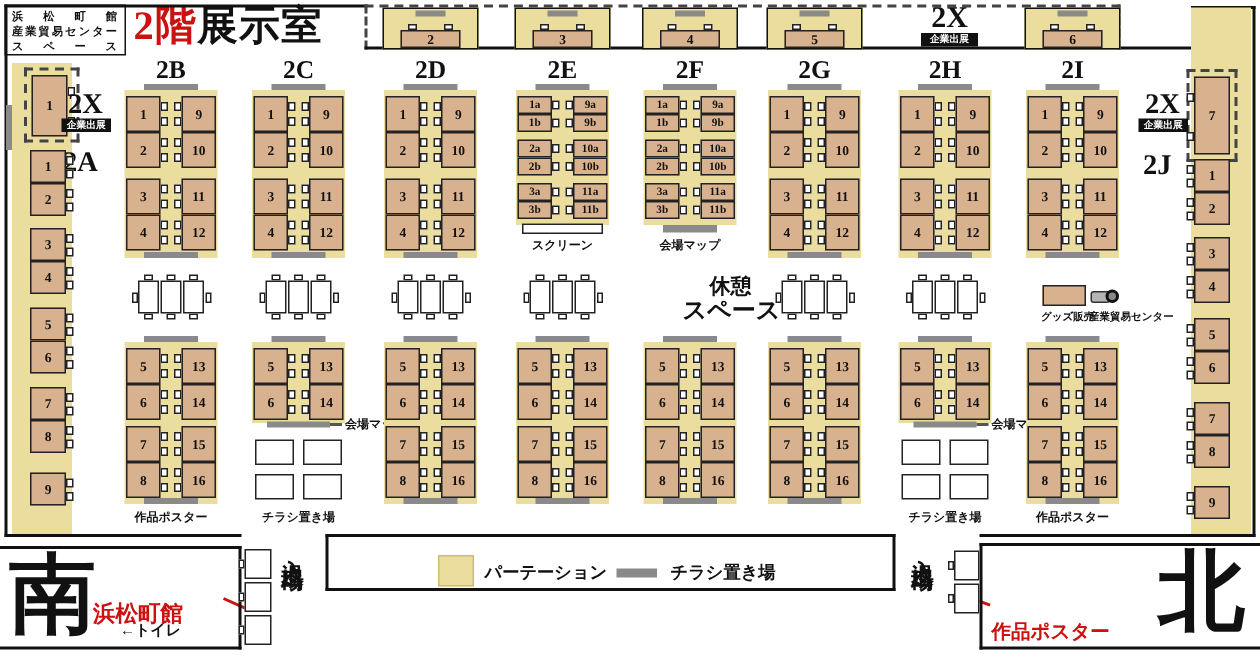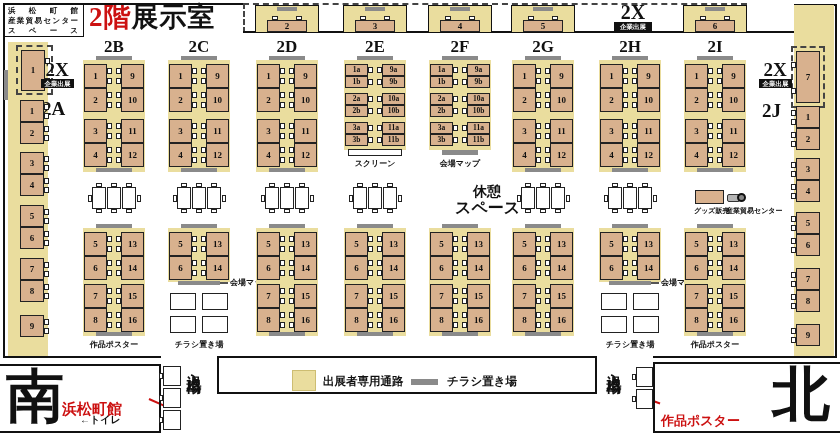--- a/index.html
+++ b/index.html
@@ -41,21 +41,21 @@
     <div class="venueline">浜松町館</div>
     <div class="venueline">産業貿易センター</div>
     <div class="venueline">スペース</div>
   </div>
 
   <div class="abs title" style="left:89px;top:3px;">
     <span class="red">2階</span><span>展示室</span>
   </div>
 
   <div class="abs strip" style="left:292px;top:370px;width:24px;height:21px;border:1px solid #cdbd72;"></div>
-  <div class="abs legendtext" style="left:323px;top:374px;">出展者専用通路</div>
+  <div class="abs legendtext" style="left:323px;top:374px;">パーテーション</div>
   <div class="abs bar" style="left:411px;top:379px;width:27px;height:6px;"></div>
   <div class="abs legendtext" style="left:447px;top:374px;">チラシ置き場</div>
 
   <div class="abs compass" style="left:6px;top:368px;">南</div>
   <div class="abs compass" style="left:772px;top:366px;">北</div>
 
   <div class="abs vtext" style="left:186px;top:361px;">入退場口</div>
   <div class="abs vtext" style="left:606px;top:361px;">入退場口</div>
   <div class="abs red redlabel-l" style="left:62px;top:384px;">浜松町館</div>
   <div class="abs" style="left:149px;top:398px;width:17px;height:2px;background:var(--red);transform:rotate(24deg);transform-origin:left center;"></div>

